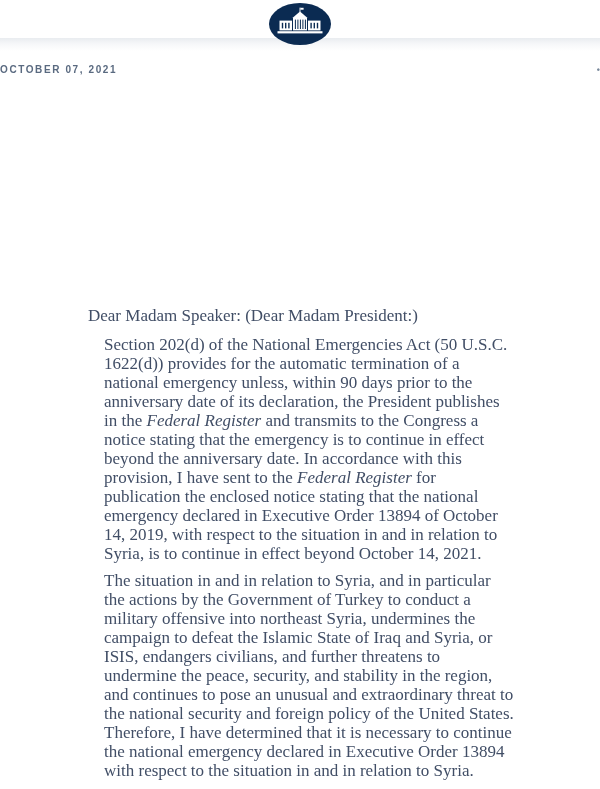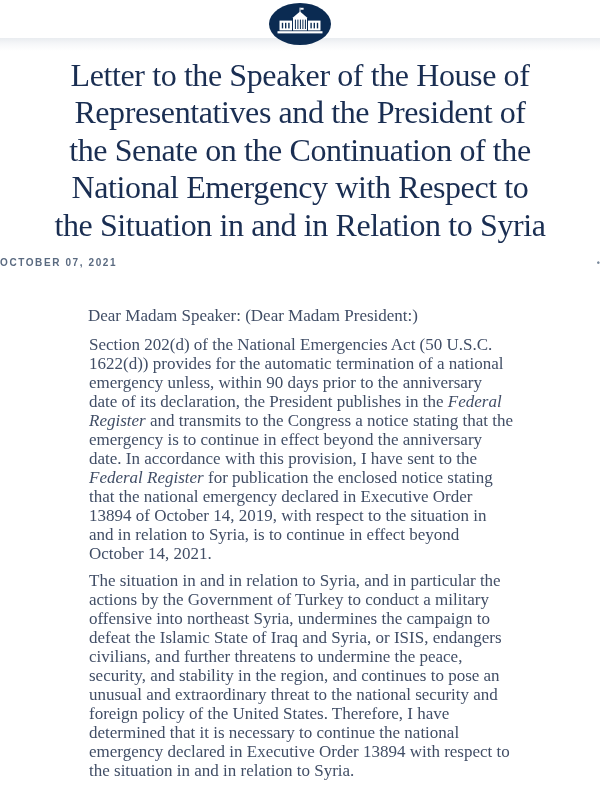--- a/index.html
+++ b/index.html
@@ -34,21 +34,21 @@
     font-size:10px; font-weight:700; letter-spacing:1.6px;
     color:#5a6a80;
   }
   .meta-row .dot { font-size:9px; letter-spacing:0; color:#77879a; }
   .meta-category { text-decoration:none; color:#5a6a80; cursor:pointer; }
   .letter-body {
     position:absolute; left:88px; top:306px; width:426px;
     color:#414e66; font-size:17px; line-height:19px;
     text-align:left;
   }
-  .letter-body p { margin:0 0 8px 1px; }
+  .letter-body p { margin:0 0 8px 16px; }
   .salutation { margin:0 0 10px 0 !important; }
   .closing { text-align:right; margin:0 0 10px 0 !important; }
   .signature {
     text-align:left; letter-spacing:0.6px; margin:0 !important;
   }
   em { font-style:italic; }
 </style>
 </head>
 <body>
 
@@ -80,27 +80,20 @@
     <rect x="12.8" y="19.8" width="1.4" height="5.6" fill="#0b2b52"></rect>
     <rect x="16" y="19.8" width="1.4" height="5.6" fill="#0b2b52"></rect>
     <rect x="19.2" y="19.8" width="1.4" height="5.6" fill="#0b2b52"></rect>
     <rect x="41.4" y="19.8" width="1.4" height="5.6" fill="#0b2b52"></rect>
     <rect x="44.6" y="19.8" width="1.4" height="5.6" fill="#0b2b52"></rect>
     <rect x="47.8" y="19.8" width="1.4" height="5.6" fill="#0b2b52"></rect>
   </svg>
 </div>
 
 <main>
-  <h1 class="article-title">
-    <div class="t-line">Letter to the Speaker of the House of</div>
-    <div class="t-line">Representatives and the President of</div>
-    <div class="t-line">the Senate on the Continuation of the</div>
-    <div class="t-line">National Emergency with Respect to</div>
-    <div class="t-line">the Situation in and in Relation to Syria</div>
-  </h1>
 
   <div class="meta-row">
     <span>OCTOBER 07, 2021</span>
     <span class="dot">•</span>
   </div>
 
   <div class="letter-body">
     <p class="salutation">Dear Madam Speaker: (Dear Madam President:)</p>
 
     <p><span>Section 202(d) of the National Emergencies Act (50 U.S.C. 1622(d)) provides for the automatic termination of a national emergency unless, within 90 days prior to the anniversary date of its declaration, the President publishes in the </span><em>Federal Register</em><span> and transmits to the Congress a notice stating that the emergency is to continue in effect beyond the anniversary date.  In accordance with this provision, I have sent to the </span><em>Federal Register</em><span> for publication the enclosed notice stating that the national emergency declared in Executive Order 13894 of October 14, 2019, with respect to the situation in and in relation to Syria, is to continue in effect beyond October 14, 2021.</span></p>

